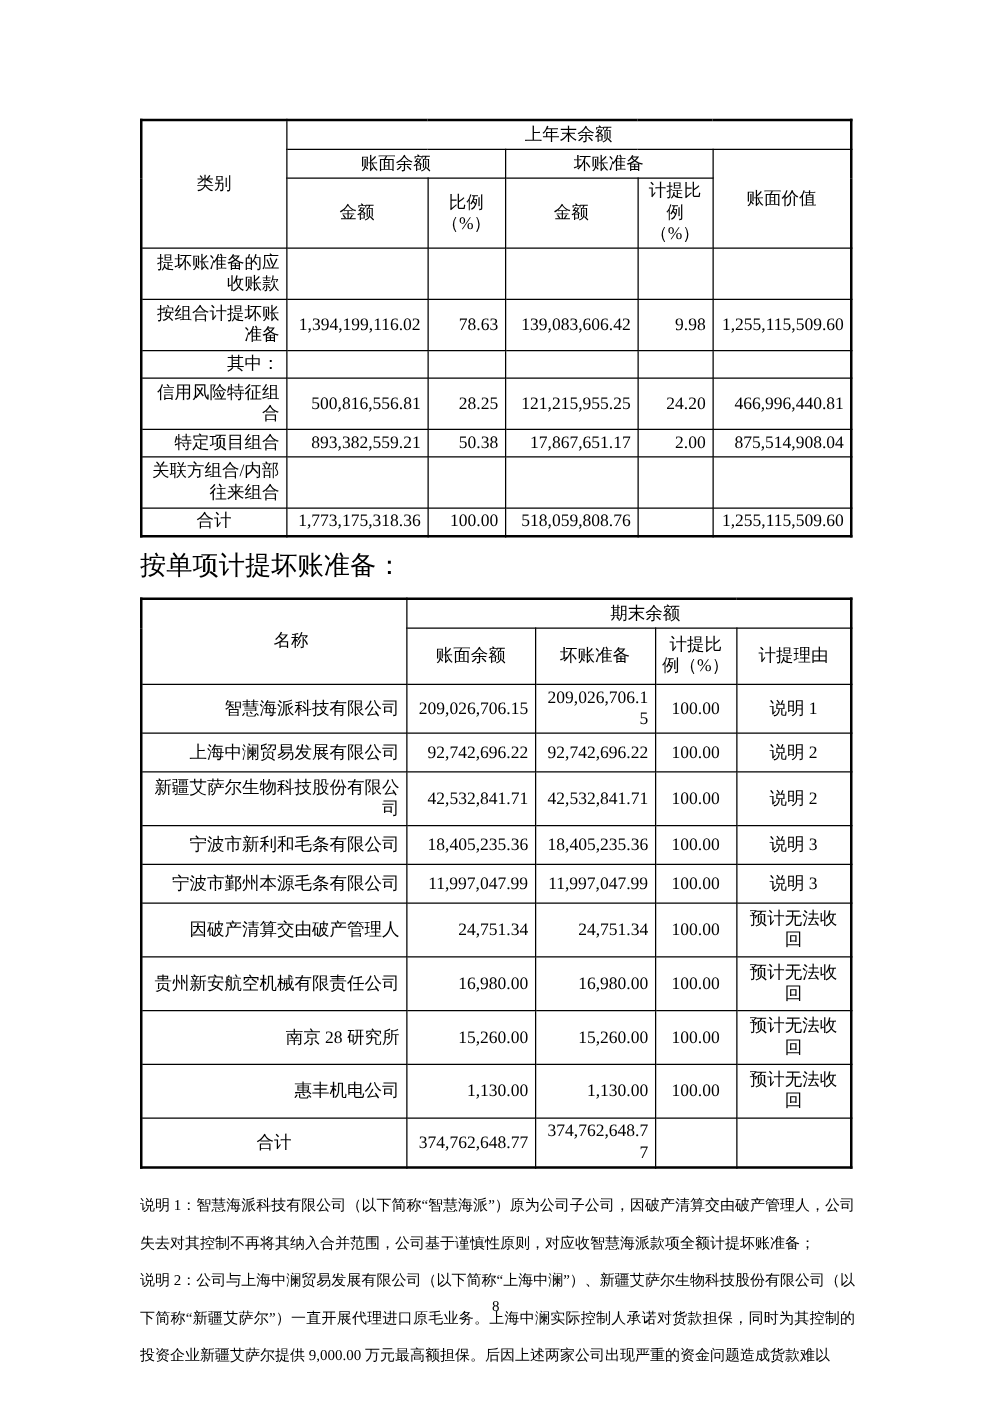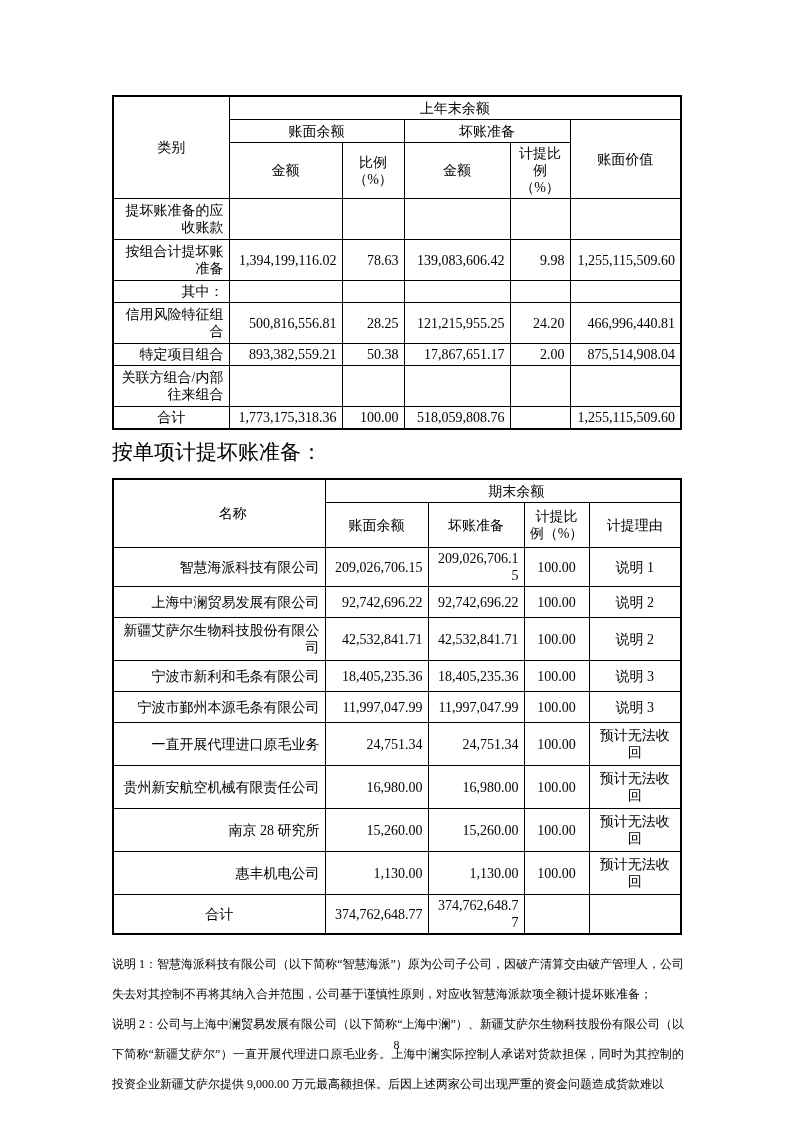--- a/index.html
+++ b/index.html
@@ -213,21 +213,21 @@
         <td class="ctr">说明 3</td>
       </tr>
       <tr class="one">
         <td class="lbl">宁波市鄞州本源毛条有限公司</td>
         <td class="num">11,997,047.99</td>
         <td class="num">11,997,047.99</td>
         <td class="ctr">100.00</td>
         <td class="ctr">说明 3</td>
       </tr>
       <tr class="two">
-        <td class="lbl">一直开展代理进口原毛业务</td>
+        <td class="lbl">因破产清算交由破产管理人</td>
         <td class="num">24,751.34</td>
         <td class="num">24,751.34</td>
         <td class="ctr">100.00</td>
         <td class="ctr">预计无法收回</td>
       </tr>
       <tr class="two">
         <td class="lbl">贵州新安航空机械有限责任公司</td>
         <td class="num">16,980.00</td>
         <td class="num">16,980.00</td>
         <td class="ctr">100.00</td>

